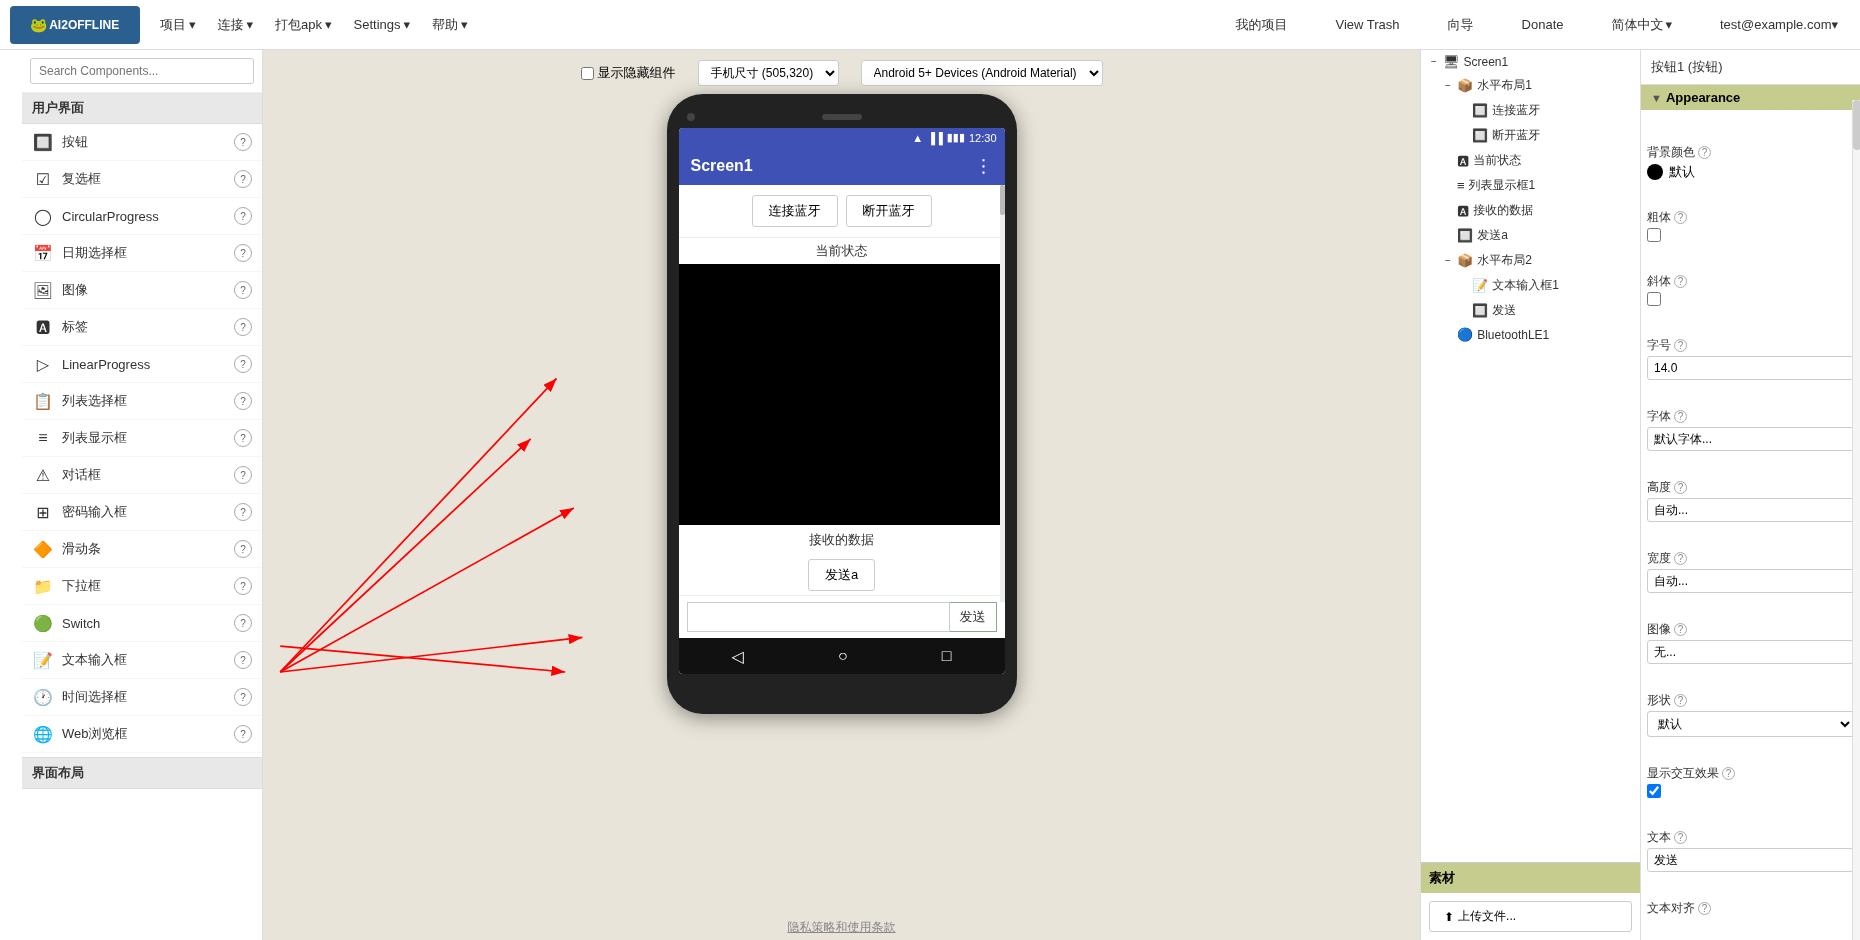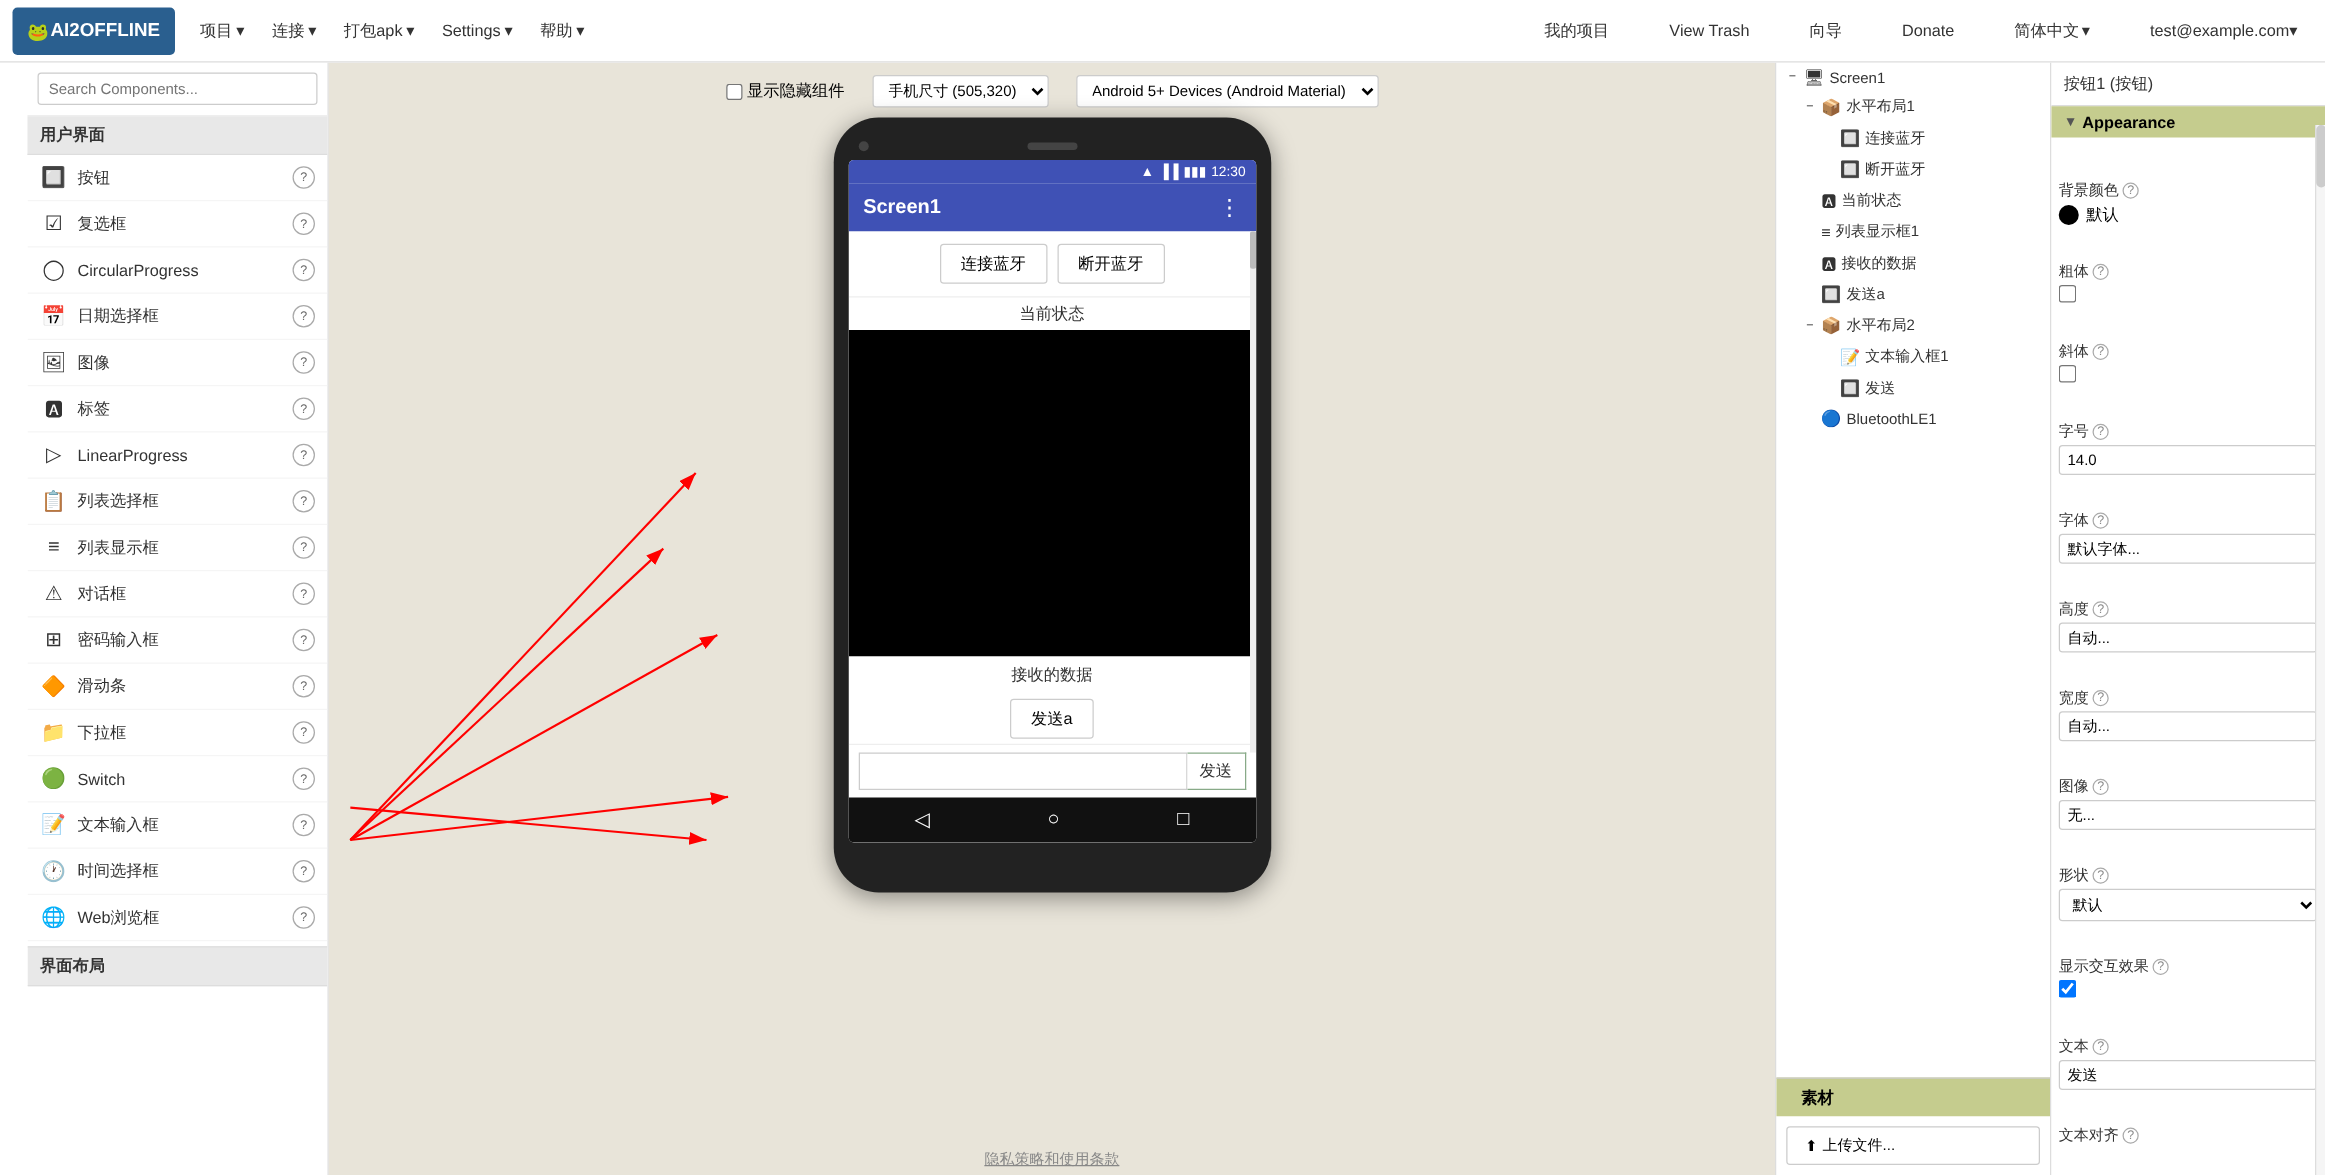--- a/index.html
+++ b/index.html
@@ -150,21 +150,21 @@
     .tree-scroll { flex: 1; overflow-y: auto; }
     .tree-item {
       display: flex; align-items: center; padding: 4px 8px; cursor: pointer;
       font-size: 12px; color: #333;
     }
     .tree-icon { margin-right: 4px; font-size: 13px; }
     .tree-expand { width: 14px; height: 14px; display: flex; align-items: center; justify-content: center; margin-right: 2px; font-size: 10px; cursor: pointer; }
     .tree-indent1 { padding-left: 20px; }
     .tree-indent2 { padding-left: 35px; }
     .assets-header {
-      background: #c5cc8e; padding: 6px 20px; font-size: 13px; font-weight: bold;
+      background: #c5cc8e; padding: 6px 8px; font-size: 13px; font-weight: bold;
       border-top: 1px solid #ccc;
     }
     .assets-btn {
       margin: 8px; padding: 6px 14px; background: white; border: 1px solid #ccc;
       border-radius: 3px; cursor: pointer; font-size: 12px; display: flex;
       align-items: center; gap: 4px;
     }
     .tree-action-row {
       display: flex; gap: 8px; padding: 6px 8px; border-top: 1px solid #eee;
     }
@@ -204,21 +204,21 @@
       position: absolute; bottom: 4px; left: 50%; transform: translateX(-50%);
       font-size: 12px; color: #888; text-decoration: underline; cursor: pointer;
     }
   </style>
 </head>
 <body>
 
 <div class="navbar">
   <div class="logo-box">
     <span>🐸</span>
-    <span style="font-size:15px;letter-spacing:0;">AI2OFFLINE</span>
+    <span style="font-size:12px;letter-spacing:0;">AI2OFFLINE</span>
   </div>
   <div class="nav-menu">
     <div class="nav-item">
         <span>项目</span> 
         <span>▾</span>
       </div>
     <div class="nav-item">
         <span>连接</span> 
         <span>▾</span>
       </div>

